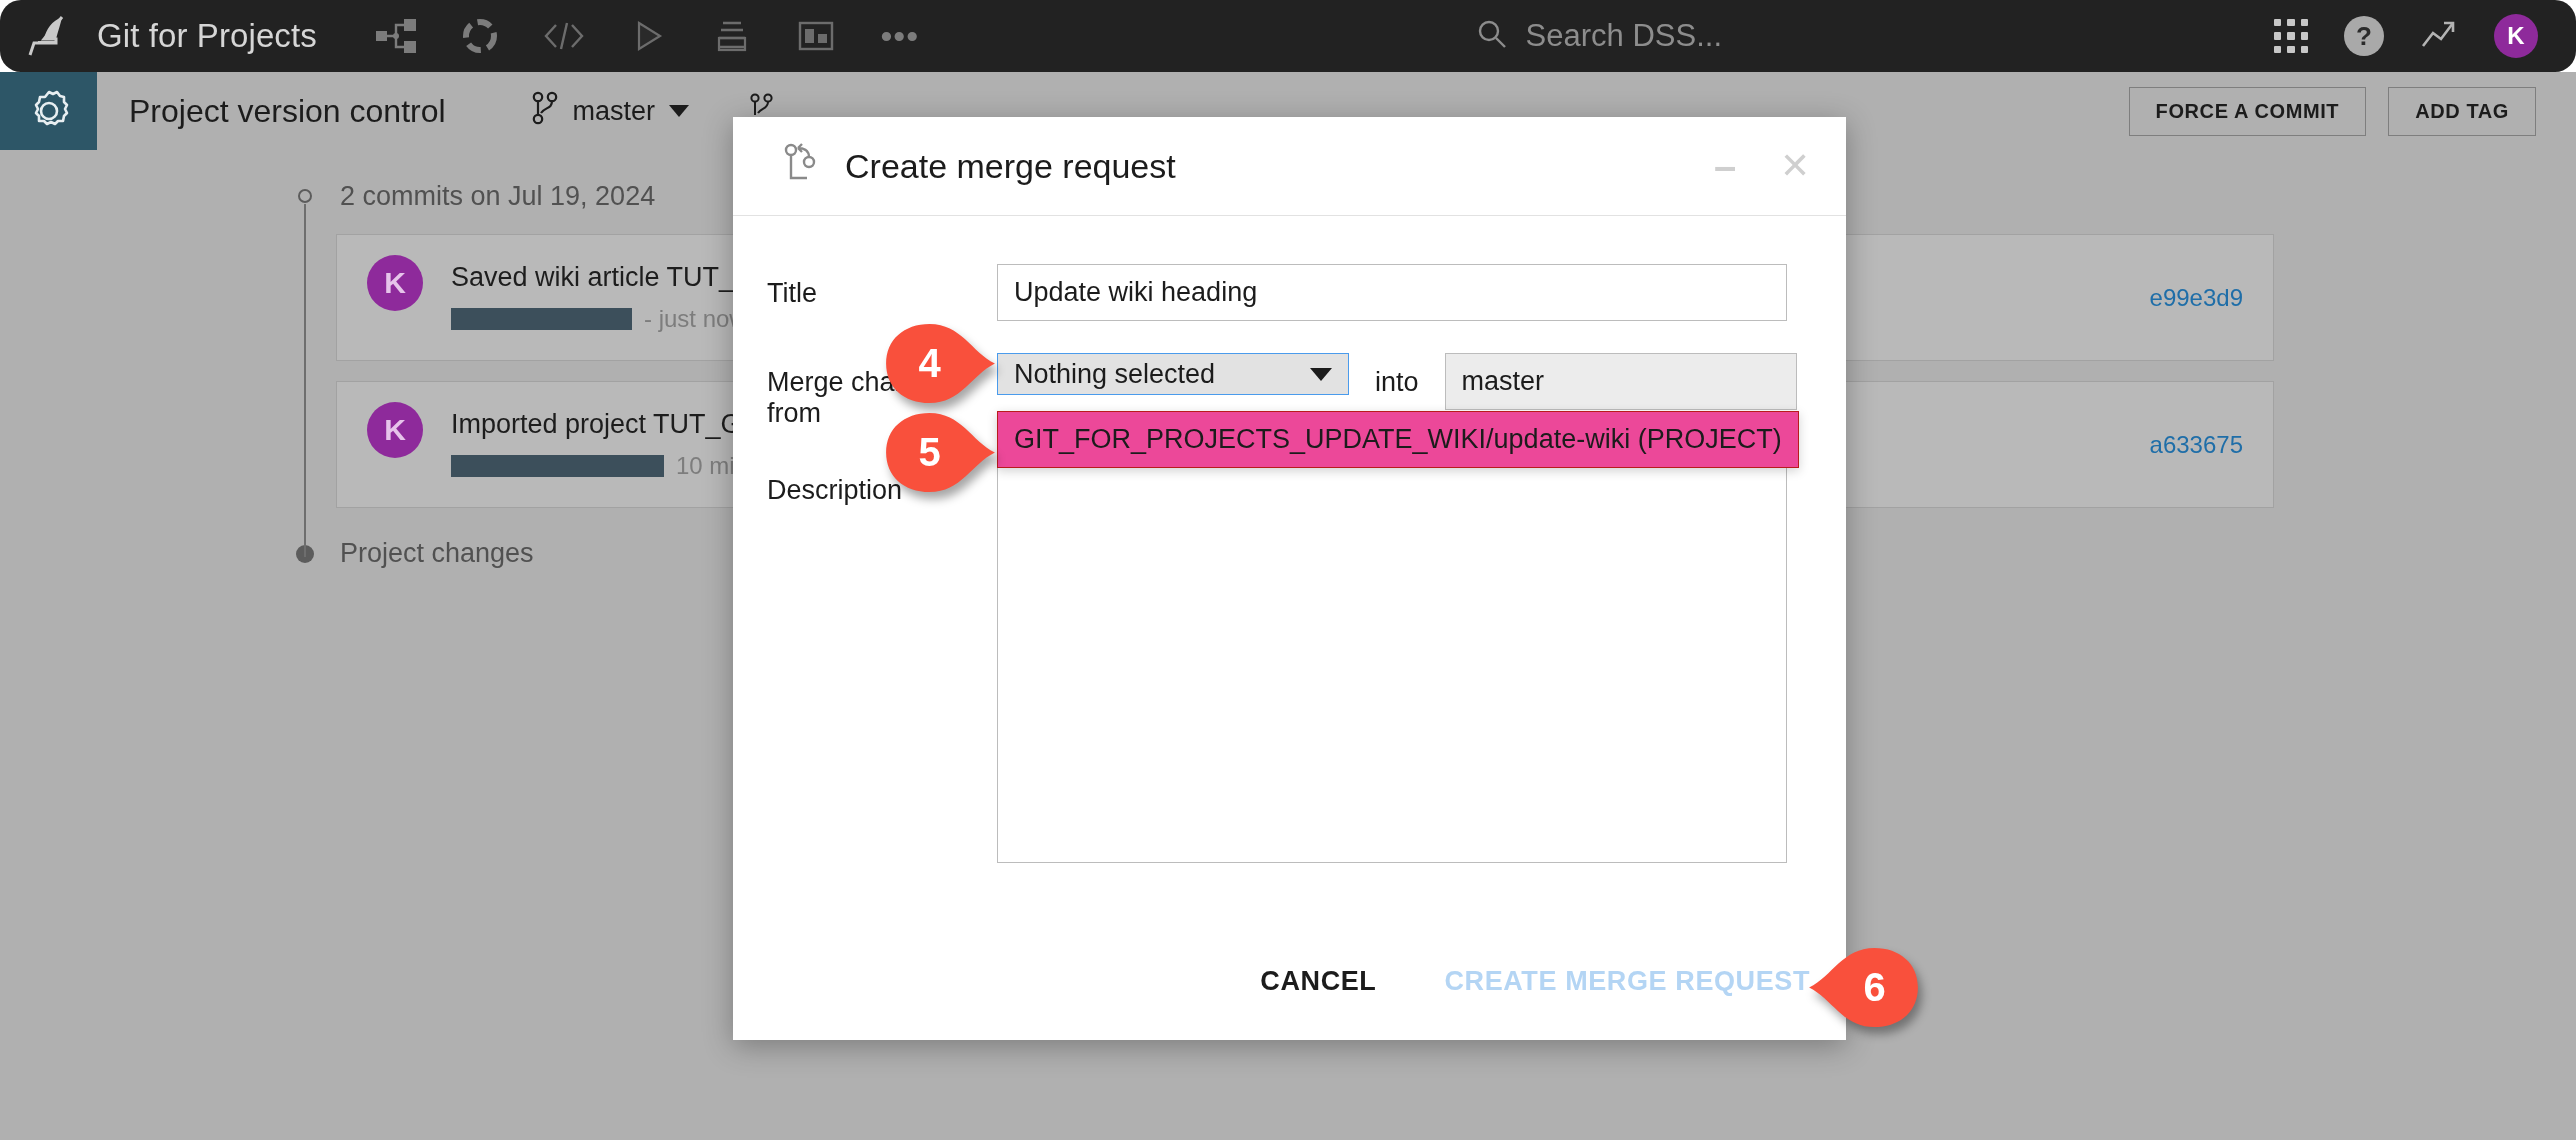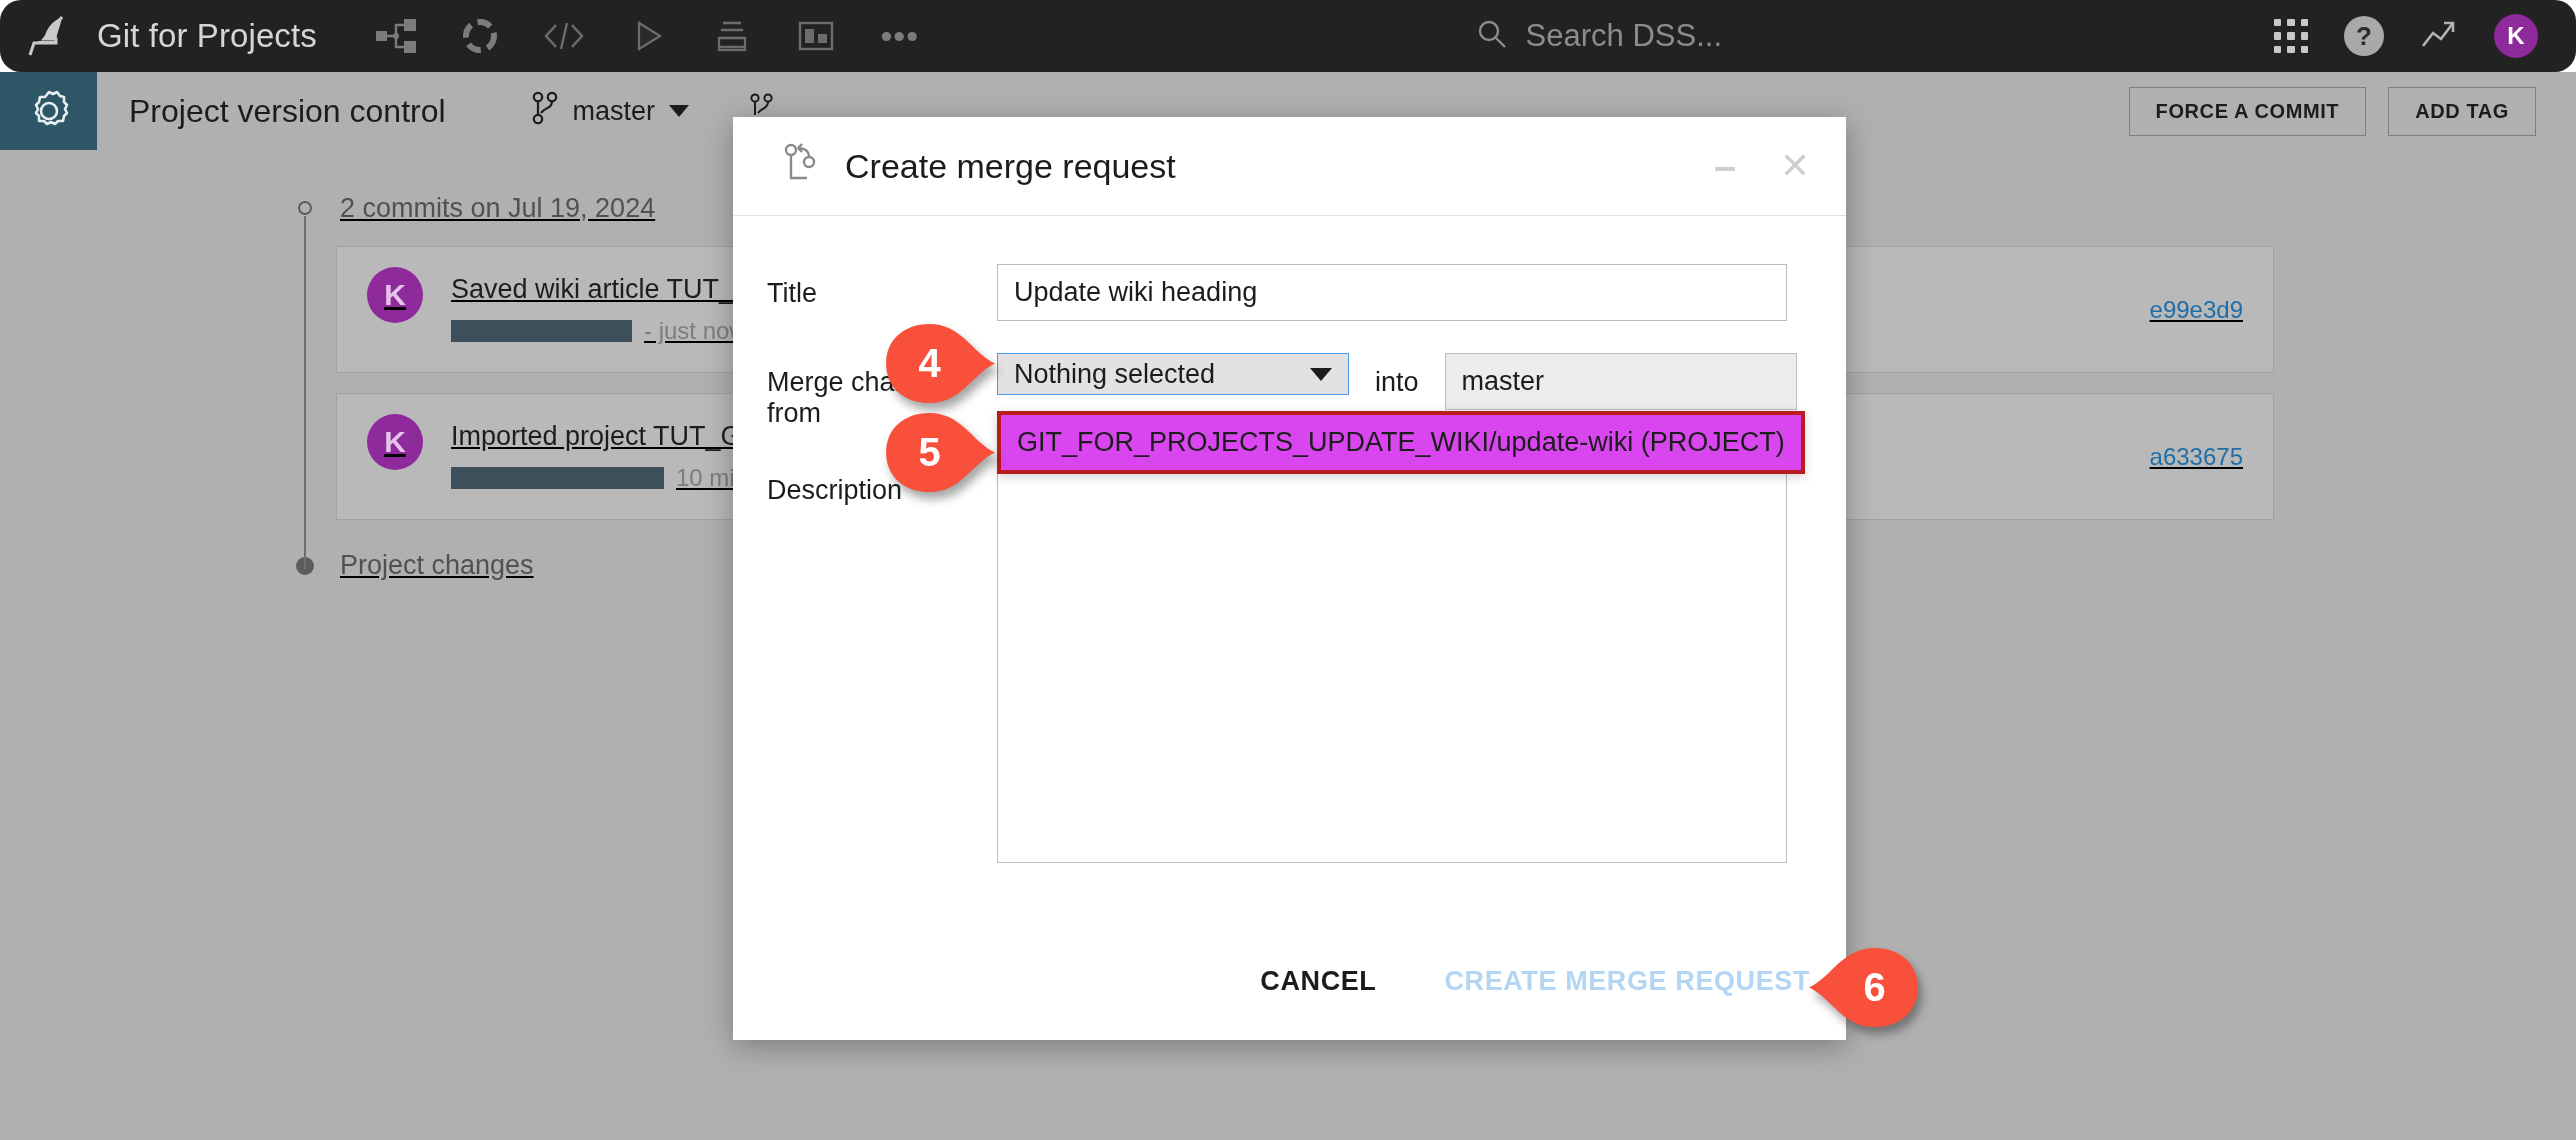--- a/index.html
+++ b/index.html
@@ -95,21 +95,21 @@
     color: #1c1c1c; font-size: 20px; font-weight: bold;
     letter-spacing: 0.6px; padding: 12px 26px; cursor: pointer;
     font-family: "Liberation Sans", sans-serif;
   }
 
   
   .content {
     position: absolute; left: 0; top: 150px;
     width: 2576px; height: 990px; background: #b0b0b0;
   }
-  .timeline { position: absolute; left: 298px; top: 40px; width: 1986px; text-decoration: underline; }
+  .timeline { position: absolute; left: 298px; top: 28px; width: 1986px; }
   .tl-rail {
     position: absolute; left: 6px; top: 26px; width: 2px; height: 353px; background: #6e6e6e;
   }
   .tl-head { display: flex; align-items: center; gap: 28px; height: 36px; }
   .tl-ring {
     width: 14px; height: 14px; border-radius: 50%;
     border: 2px solid #5c5c5c; background: transparent; flex: 0 0 auto;
   }
   .tl-dot {
     width: 18px; height: 18px; border-radius: 50%; background: #5c5c5c; flex: 0 0 auto;
@@ -181,21 +181,21 @@
     display: flex; align-items: center; padding: 0 16px;
     font-size: 27px; color: #1c1c1c; cursor: pointer;
   }
   .select-caret {
     margin-left: auto; width: 0; height: 0;
     border-left: 11px solid transparent; border-right: 11px solid transparent;
     border-top: 13px solid #1c1c1c;
   }
   .select-menu {
     position: absolute; left: 0; top: 58px; z-index: 5;
-    background: #d946ef; border: 4px solid #b91c1c;
+    background: #ec4899; border: 1px solid #b91c1c;
     box-shadow: 0 3px 10px rgba(0,0,0,.18);
     min-width: 739px;
   }
   .select-option {
     font-size: 27px; color: #1c1c1c; padding: 12px 16px; white-space: nowrap; cursor: pointer;
   }
   .into-label { font-size: 27px; color: #1c1c1c; margin: 0 26px; padding-top: 14px; }
   .into-input {
     width: 352px; height: 57px;
     border: 1px solid #bcbcbc; background: #ececec;

